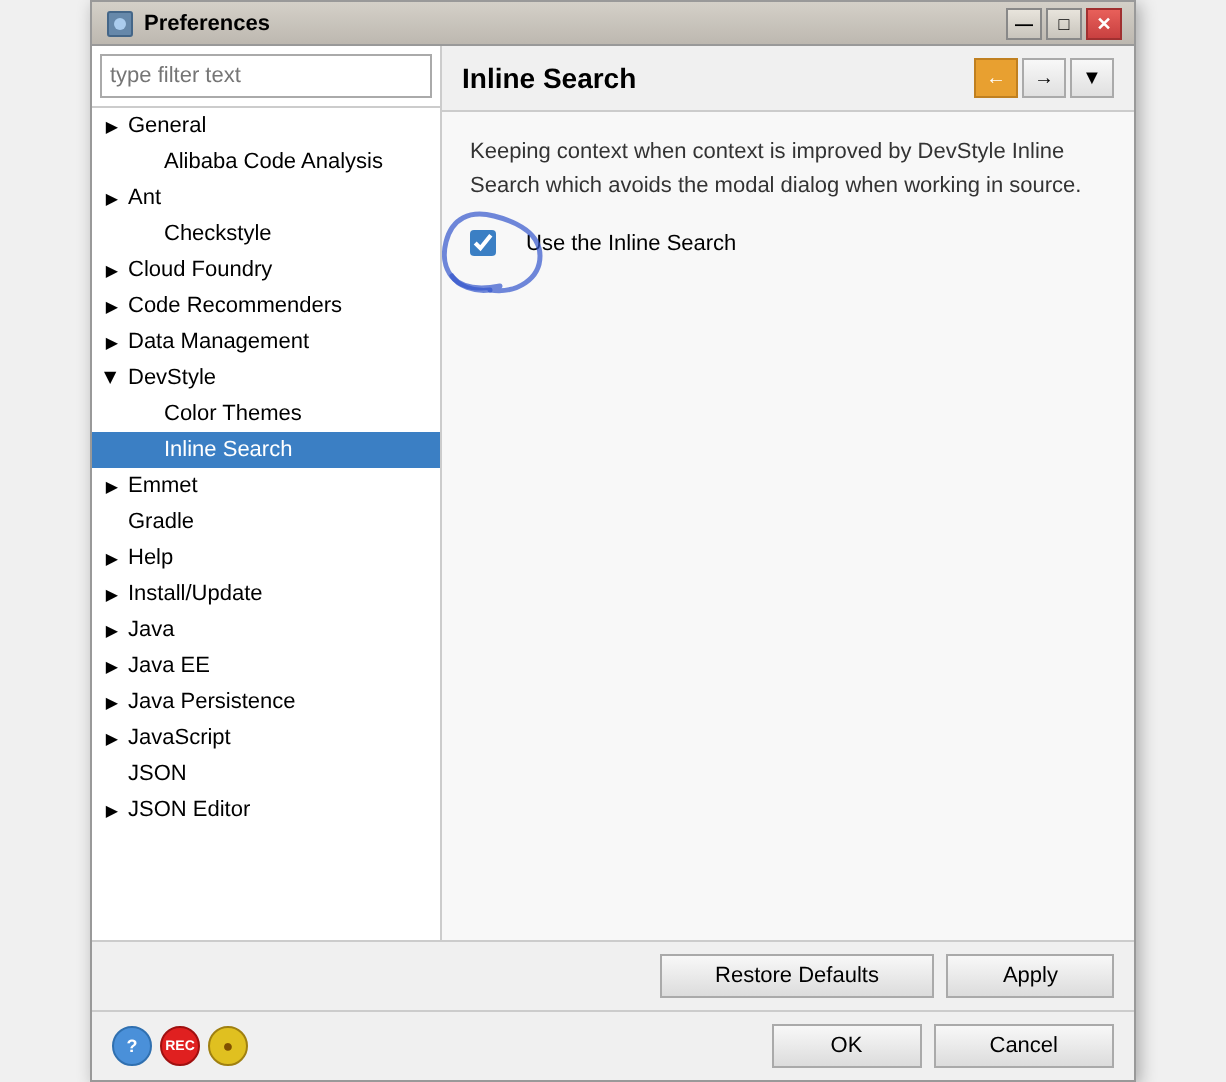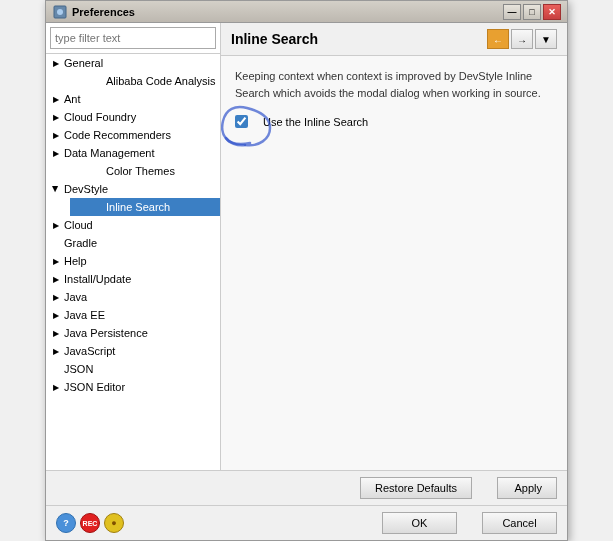--- a/index.html
+++ b/index.html
@@ -127,21 +127,20 @@
       min-height: 18px;
     }
 
     .tree-item.selected {
       background: #3b7fc4;
       color: #fff;
     }
 
     .tree-item.child {
       padding-left: 22px;
-      margin-left: 24px;
     }
 
     .arrow {
       width: 12px;
       height: 12px;
       display: inline-flex;
       align-items: center;
       justify-content: center;
       margin-right: 2px;
       flex-shrink: 0;
@@ -294,28 +293,27 @@
       border: 1px solid #a01010;
     }
 
     .icon-circle.yellow {
       background: #e0c020;
       color: #805000;
       border: 1px solid #a08010;
     }
 
     .btn {
-      padding: 4px 14px;
+      padding: 4px 27px;
       border: 1px solid #aaa;
       background: linear-gradient(to bottom, #f8f8f8, #dcdcdc);
       font-size: 11px;
       cursor: pointer;
       min-width: 75px;
       text-align: center;
-      margin-left: 19px;
     }
 
     .btn.apply {
       min-width: 60px;
       text-align: right;
     }
 
     .bottom-right-btns {
       display: flex;
       gap: 6px;
@@ -354,47 +352,51 @@
             <span>General</span>
           </div>
           <div class="tree-item child">
             <span class="arrow" style="visibility:hidden;">▶</span>
             <span>Alibaba Code Analysis</span>
           </div>
           <div class="tree-item">
             <span class="arrow ">▶</span>
             <span>Ant</span>
           </div>
+          <div class="tree-item child">
+            <span class="arrow" style="visibility:hidden;">▶</span>
+            <span>Checkstyle</span>
+          </div>
           <div class="tree-item">
             <span class="arrow ">▶</span>
             <span>Cloud Foundry</span>
           </div>
           <div class="tree-item">
             <span class="arrow ">▶</span>
             <span>Code Recommenders</span>
           </div>
           <div class="tree-item">
             <span class="arrow ">▶</span>
             <span>Data Management</span>
-          </div>
-          <div class="tree-item child">
-            <span class="arrow" style="visibility:hidden;">▶</span>
-            <span>Color Themes</span>
           </div>
           <div class="tree-item">
             <span class="arrow expanded">▶</span>
             <span>DevStyle</span>
           </div>
+          <div class="tree-item child">
+            <span class="arrow" style="visibility:hidden;">▶</span>
+            <span>Color Themes</span>
+          </div>
           <div class="tree-item child selected">
             <span class="arrow" style="visibility:hidden;">▶</span>
             <span>Inline Search</span>
           </div>
           <div class="tree-item">
             <span class="arrow ">▶</span>
-            <span>Cloud</span>
+            <span>Emmet</span>
           </div>
           <div class="tree-item">
             <span class="arrow" style="visibility:hidden;">▶</span>
             <span>Gradle</span>
           </div>
           <div class="tree-item">
             <span class="arrow ">▶</span>
             <span>Help</span>
           </div>
           <div class="tree-item">

